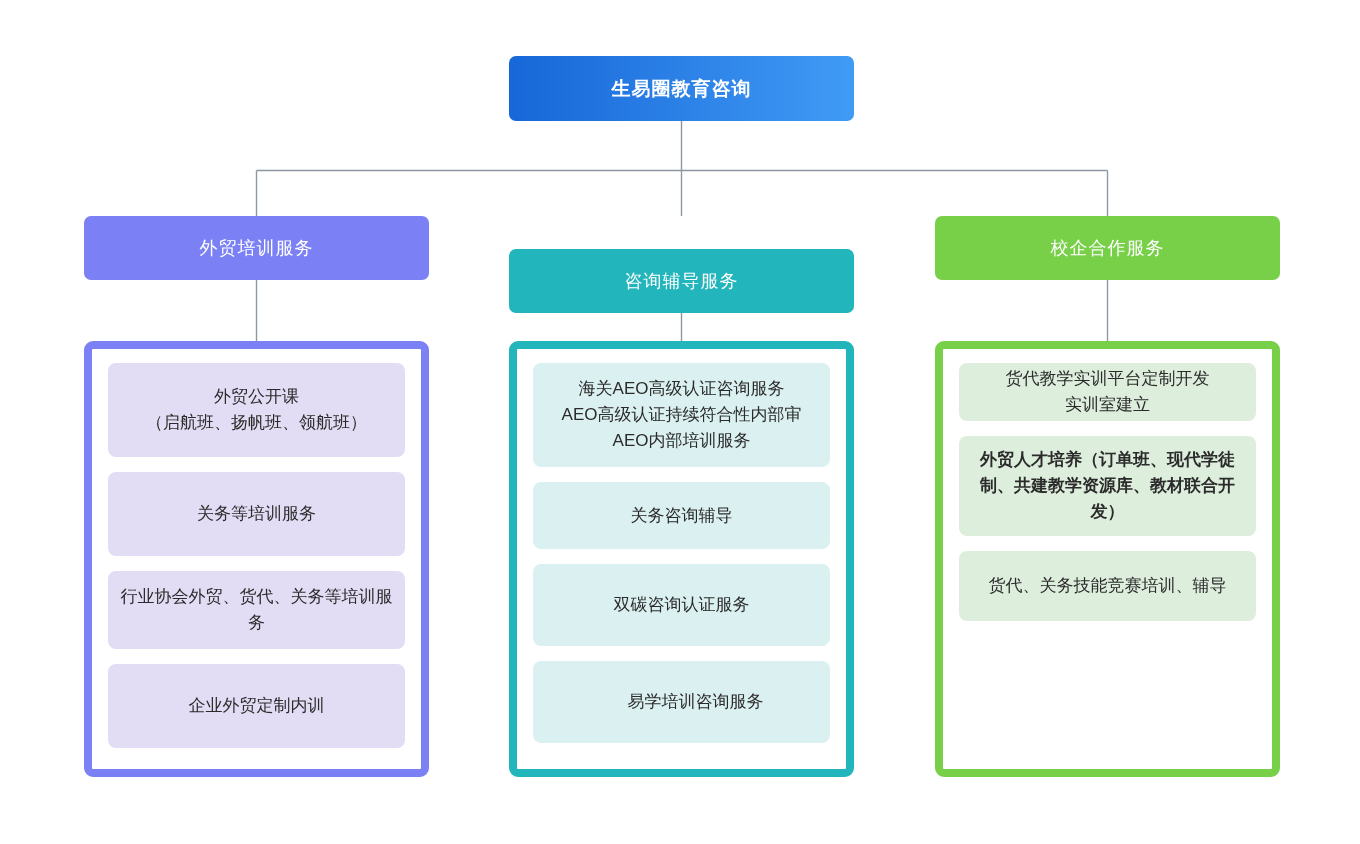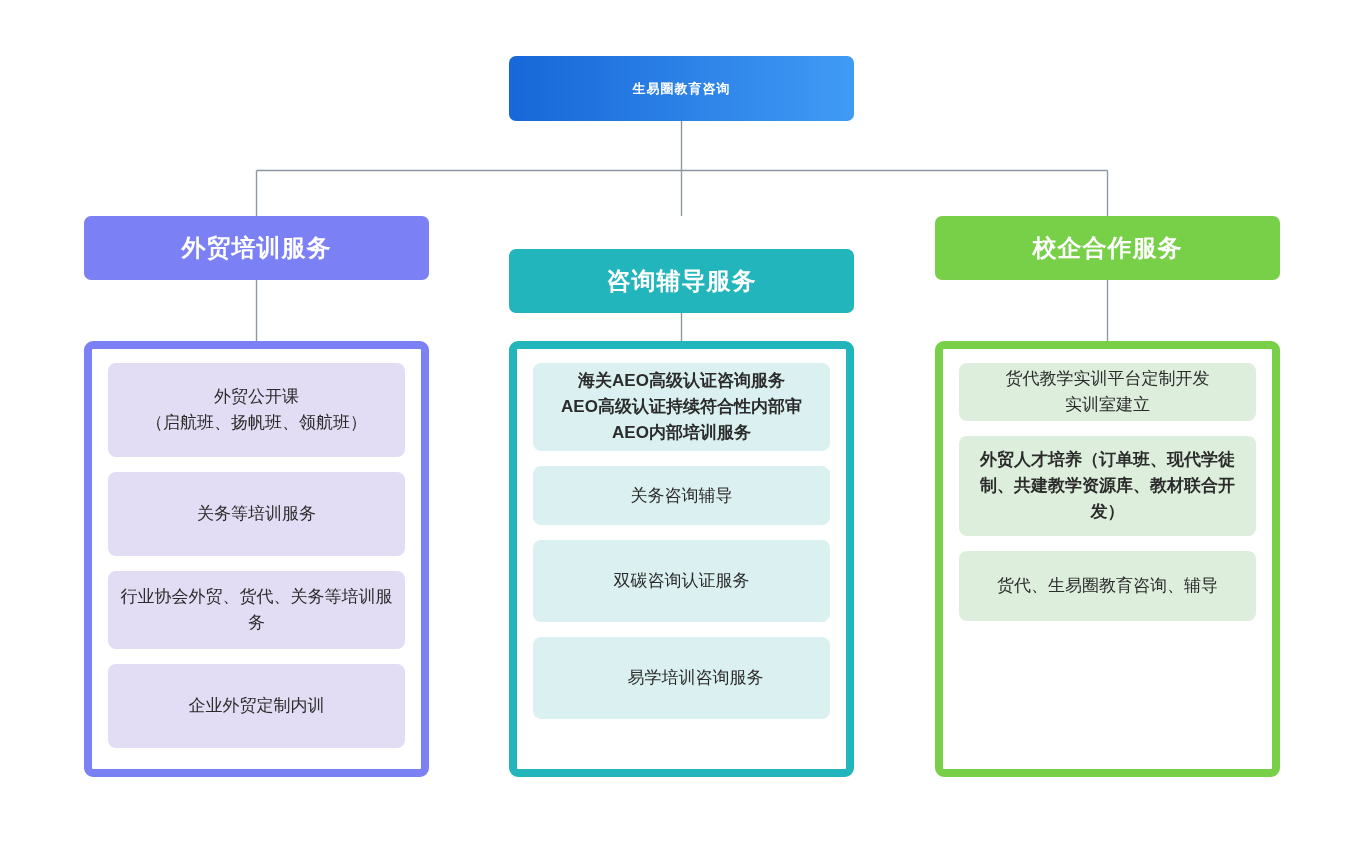--- a/index.html
+++ b/index.html
@@ -38,21 +38,21 @@
     width: 345px;
     height: 65px;
     border-radius: 7px;
     display: flex;
     align-items: center;
     justify-content: center;
     box-sizing: border-box;
   }
   .root-node .node-title {
     color: #ffffff;
-    font-size: 13px;
+    font-size: 19px;
     font-weight: bold;
     letter-spacing: 1px;
     white-space: nowrap;
     font-family: Liberation Mono, monospace;
   }
 
   
   .branch {
     position: absolute;
     top: 216px;
@@ -65,22 +65,22 @@
   .branch-header {
     height: 64px;
     border-radius: 7px;
     display: flex;
     align-items: center;
     justify-content: center;
     box-sizing: border-box;
   }
   .branch-header .header-title {
     color: #ffffff;
-    font-size: 24px;
-    font-weight: bold;
+    font-size: 18px;
+    font-weight: normal;
     letter-spacing: 1px;
     white-space: nowrap;
   }
 
   .branch-body {
     position: absolute;
     top: 125px;
     left: 0;
     width: 345px;
     height: 436px;
@@ -116,22 +116,22 @@
   .branch-1 .item-card     { background: #e2ddf4; }
   .branch-1 .card-0 { height: 94px; }
   .branch-1 .card-1 { height: 84px; }
   .branch-1 .card-2 { height: 78px; }
   .branch-1 .card-3 { height: 84px; }
 
   
   .branch-2 .branch-header { background: #22b5bb; margin-top: 33px; }
   .branch-2 .branch-body   { border-color: #22b5bb; }
   .branch-2 .item-card     { background: #dbf0f0; }
-  .branch-2 .card-0 { height: 88px; font-weight: bold; }
-  .branch-2 .card-1 { height: 59px; }
+  .branch-2 .card-0 { height: 104px; }
+  .branch-2 .card-1 { height: 67px; }
   .branch-2 .card-2 { height: 82px; }
   .branch-2 .card-3 { height: 82px; padding-left: 40px; }
 
   
   .branch-3 .branch-header { background: #78cf48; }
   .branch-3 .branch-body   { border-color: #78cf48; }
   .branch-3 .item-card     { background: #ddeedd; }
   .branch-3 .card-0 { height: 58px; }
   .branch-3 .card-1 { height: 100px; font-weight: bold; }
   .branch-3 .card-2 { height: 70px; }
@@ -189,17 +189,17 @@
   </div>
 
   <div class="branch branch-3">
     <div class="branch-header" style="background: rgb(120, 207, 72);">
       <span class="header-title">校企合作服务</span>
     </div>
     <div class="branch-body" style="border-color: rgb(120, 207, 72);">
       <div class="item-card card-0" style="background: rgb(221, 238, 221);">货代教学实训平台定制开发
 实训室建立</div>
       <div class="item-card card-1" style="background: rgb(221, 238, 221);">外贸人才培养（订单班、现代学徒制、共建教学资源库、教材联合开发）</div>
-      <div class="item-card card-2" style="background: rgb(221, 238, 221);">货代、生易圈教育咨询、辅导</div>
+      <div class="item-card card-2" style="background: rgb(221, 238, 221);">货代、关务技能竞赛培训、辅导</div>
     </div>
   </div>
 
 </div>
 
 </body></html>

